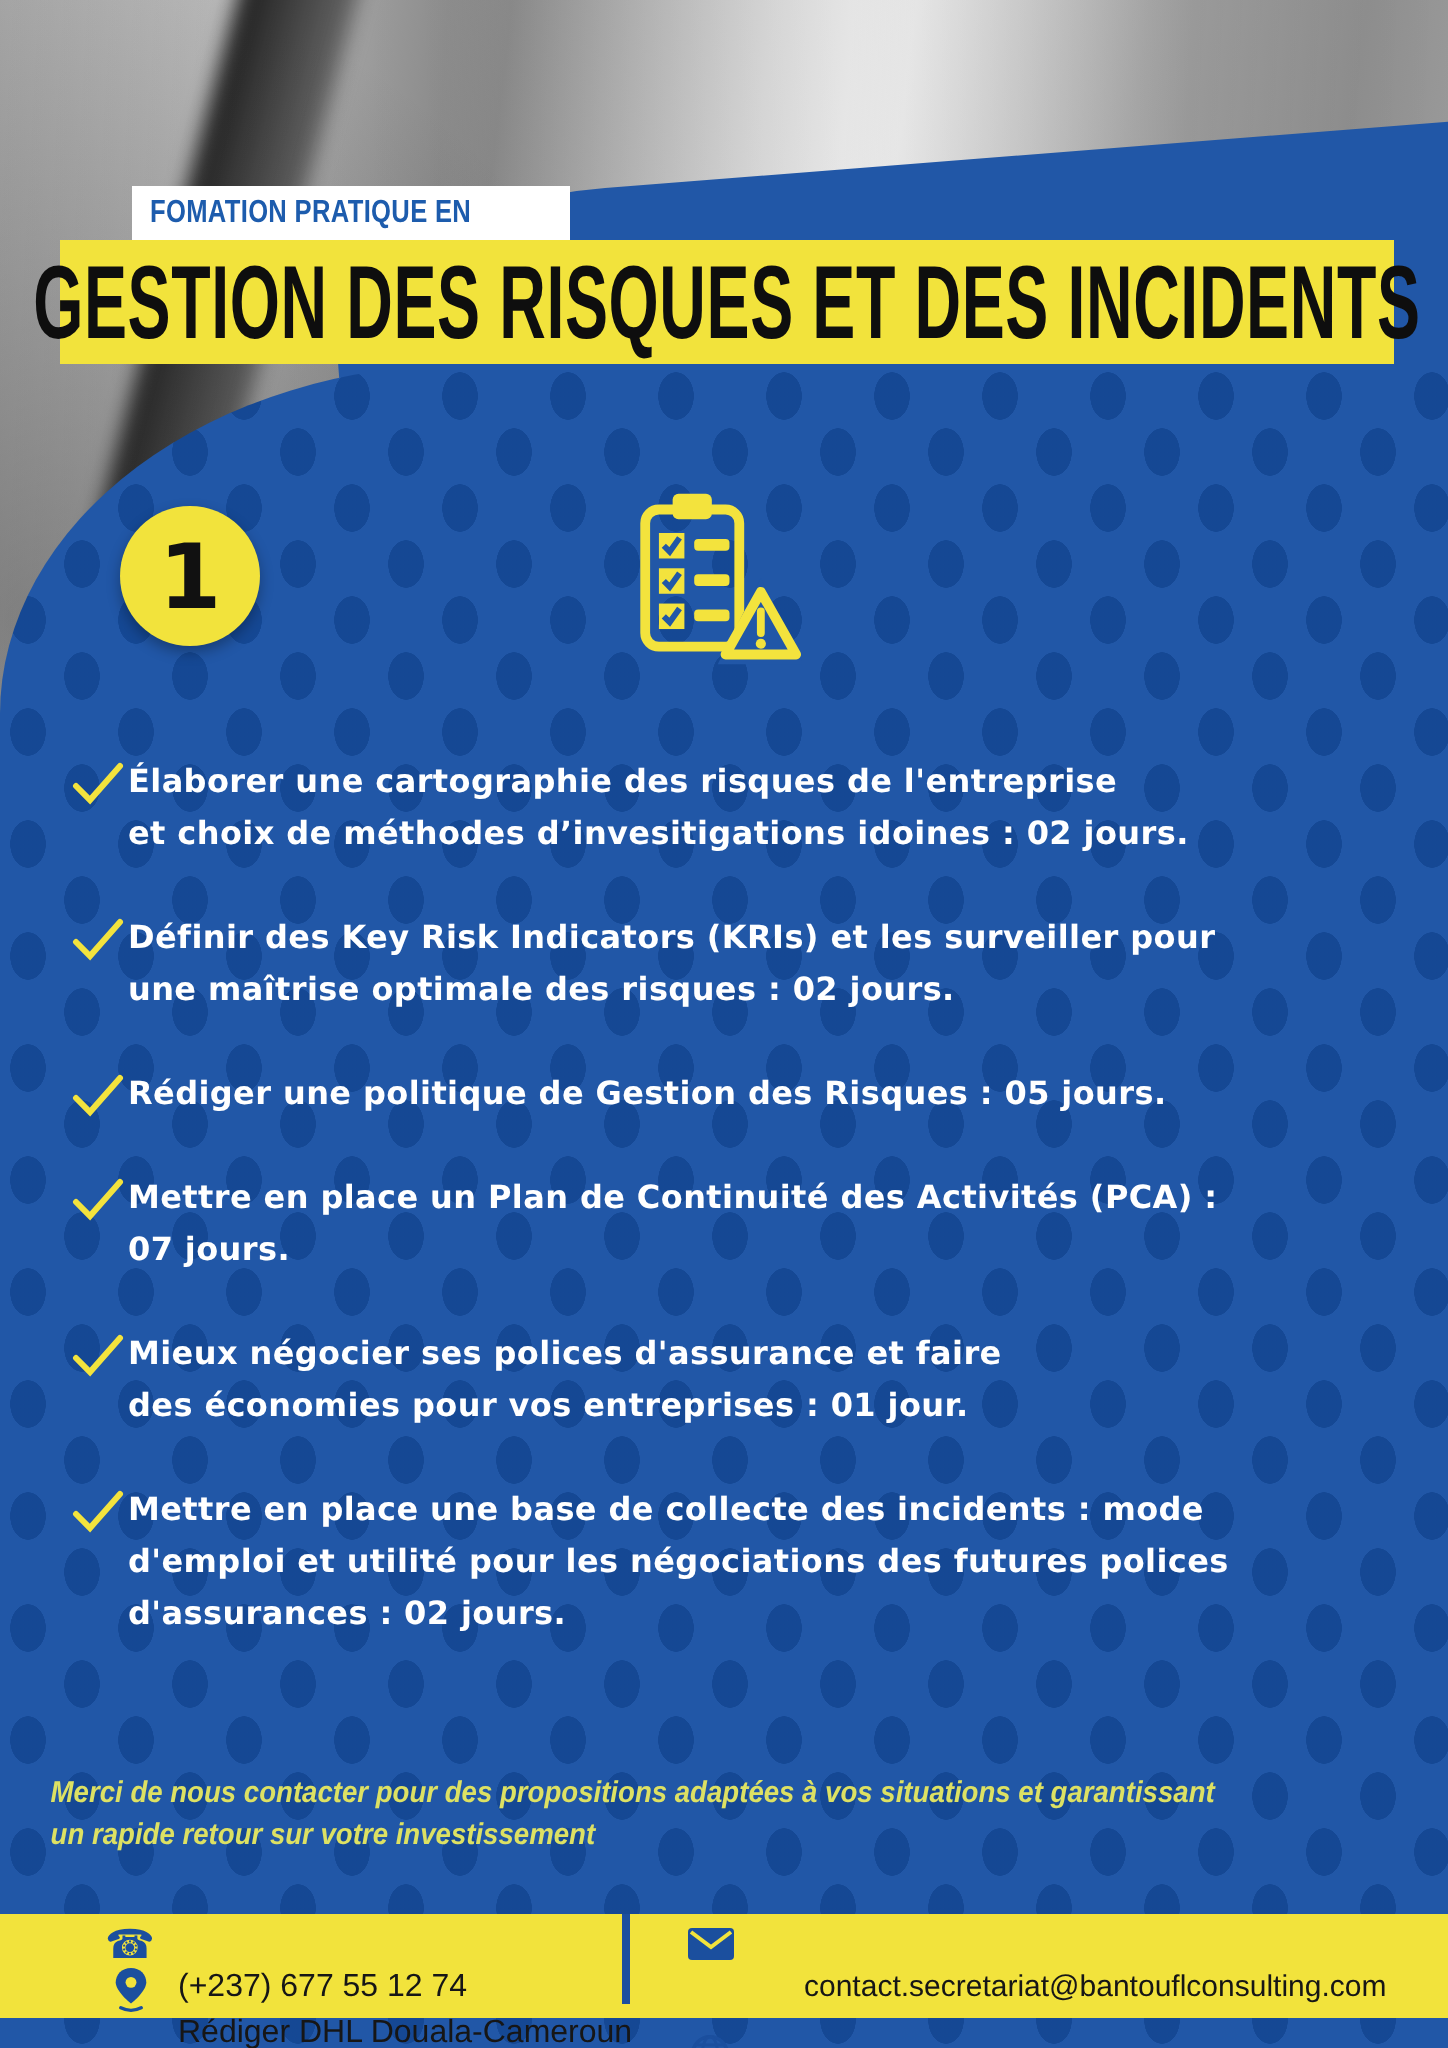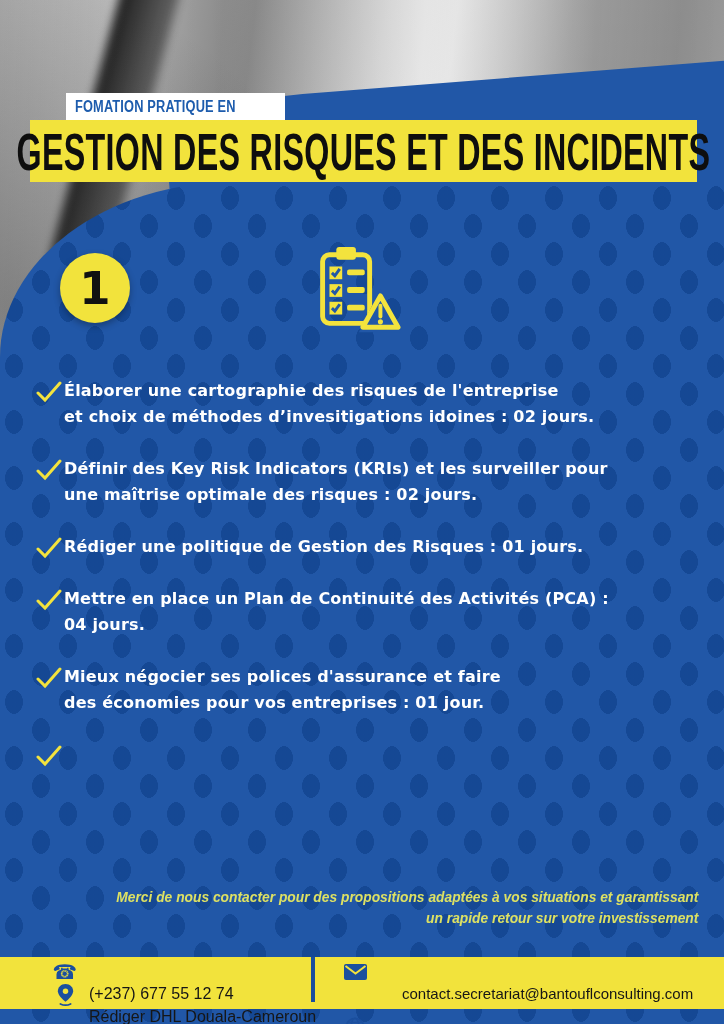--- a/index.html
+++ b/index.html
@@ -45,21 +45,21 @@
 
   .clipboard{position:absolute;left:303px;top:60px;width:98px;height:98px;}
 
   
   .list{position:absolute;left:34px;top:196px;right:12px;display:flex;flex-direction:column;gap:26px;}
   .item{display:flex;align-items:flex-start;}
   .item .chk{flex:0 0 30px;margin-top:3px;}
   .item .txt{font-weight:bold;font-size:16px;line-height:26px;color:#ffffff;letter-spacing:.2px;white-space:pre-line;}
 
   
-  .note{position:absolute;left:0;top:704px;width:724px;text-align:right;}
+  .note{position:absolute;left:0;top:704px;width:724px;text-align:left;}
   .note span{display:inline-block;font-family:"Liberation Sans",sans-serif;font-style:italic;font-weight:bold;
     font-size:15px;line-height:21px;color:#dde163;white-space:pre-line;transform:scaleX(.92);transform-origin:center;}
 
   
   .footer-band{position:absolute;left:0;top:957px;width:724px;height:52px;background:#f2e33c;z-index:6;}
   .footer-divider{position:absolute;left:311px;top:0;width:4px;height:45px;background:#1b4f9e;}
   .contact-col{position:absolute;top:3px;display:grid;grid-template-columns:30px auto;grid-auto-rows:23px;column-gap:9px;align-items:center;}
   .col-left{left:50px;}
   .col-right{left:340px;gap:32px;}
   .contact-col .ic{display:flex;align-items:center;justify-content:center;color:#1b4f9e;}
@@ -124,40 +124,43 @@
         <svg class="chk" width="26" height="22" viewBox="0 0 26 22">
             <path d="M2 12 L9 19 L24 2" fill="none" stroke="#f3e33d" stroke-width="3" stroke-linecap="round"></path>
           </svg>
         <div class="txt">Définir des Key Risk Indicators (KRIs) et les surveiller pour
 une maîtrise optimale des risques : 02 jours.</div>
       </div>
       <div class="item">
         <svg class="chk" width="26" height="22" viewBox="0 0 26 22">
             <path d="M2 12 L9 19 L24 2" fill="none" stroke="#f3e33d" stroke-width="3" stroke-linecap="round"></path>
           </svg>
-        <div class="txt">Rédiger une politique de Gestion des Risques : 01 jours.</div>
+        <div class="txt">Rédiger une politique de Gestion des Risques : 05 jours.</div>
       </div>
       <div class="item">
         <svg class="chk" width="26" height="22" viewBox="0 0 26 22">
             <path d="M2 12 L9 19 L24 2" fill="none" stroke="#f3e33d" stroke-width="3" stroke-linecap="round"></path>
           </svg>
         <div class="txt">Mettre en place un Plan de Continuité des Activités (PCA) :
-04 jours.</div>
+07 jours.</div>
       </div>
       <div class="item">
         <svg class="chk" width="26" height="22" viewBox="0 0 26 22">
             <path d="M2 12 L9 19 L24 2" fill="none" stroke="#f3e33d" stroke-width="3" stroke-linecap="round"></path>
           </svg>
         <div class="txt">Mieux négocier ses polices d'assurance et faire
 des économies pour vos entreprises : 01 jour.</div>
       </div>
       <div class="item">
         <svg class="chk" width="26" height="22" viewBox="0 0 26 22">
             <path d="M2 12 L9 19 L24 2" fill="none" stroke="#f3e33d" stroke-width="3" stroke-linecap="round"></path>
           </svg>
+        <div class="txt">Mettre en place une base de collecte des incidents : mode
+d'emploi et utilité pour les négociations des futures polices
+d'assurances : 02 jours.</div>
       </div>
     </div>
 
     <div class="note">
       <span>Merci de nous contacter pour des propositions adaptées à vos situations et garantissant
 un rapide retour sur votre investissement</span>
     </div>
   </div>
 
   <div class="footer-band">

